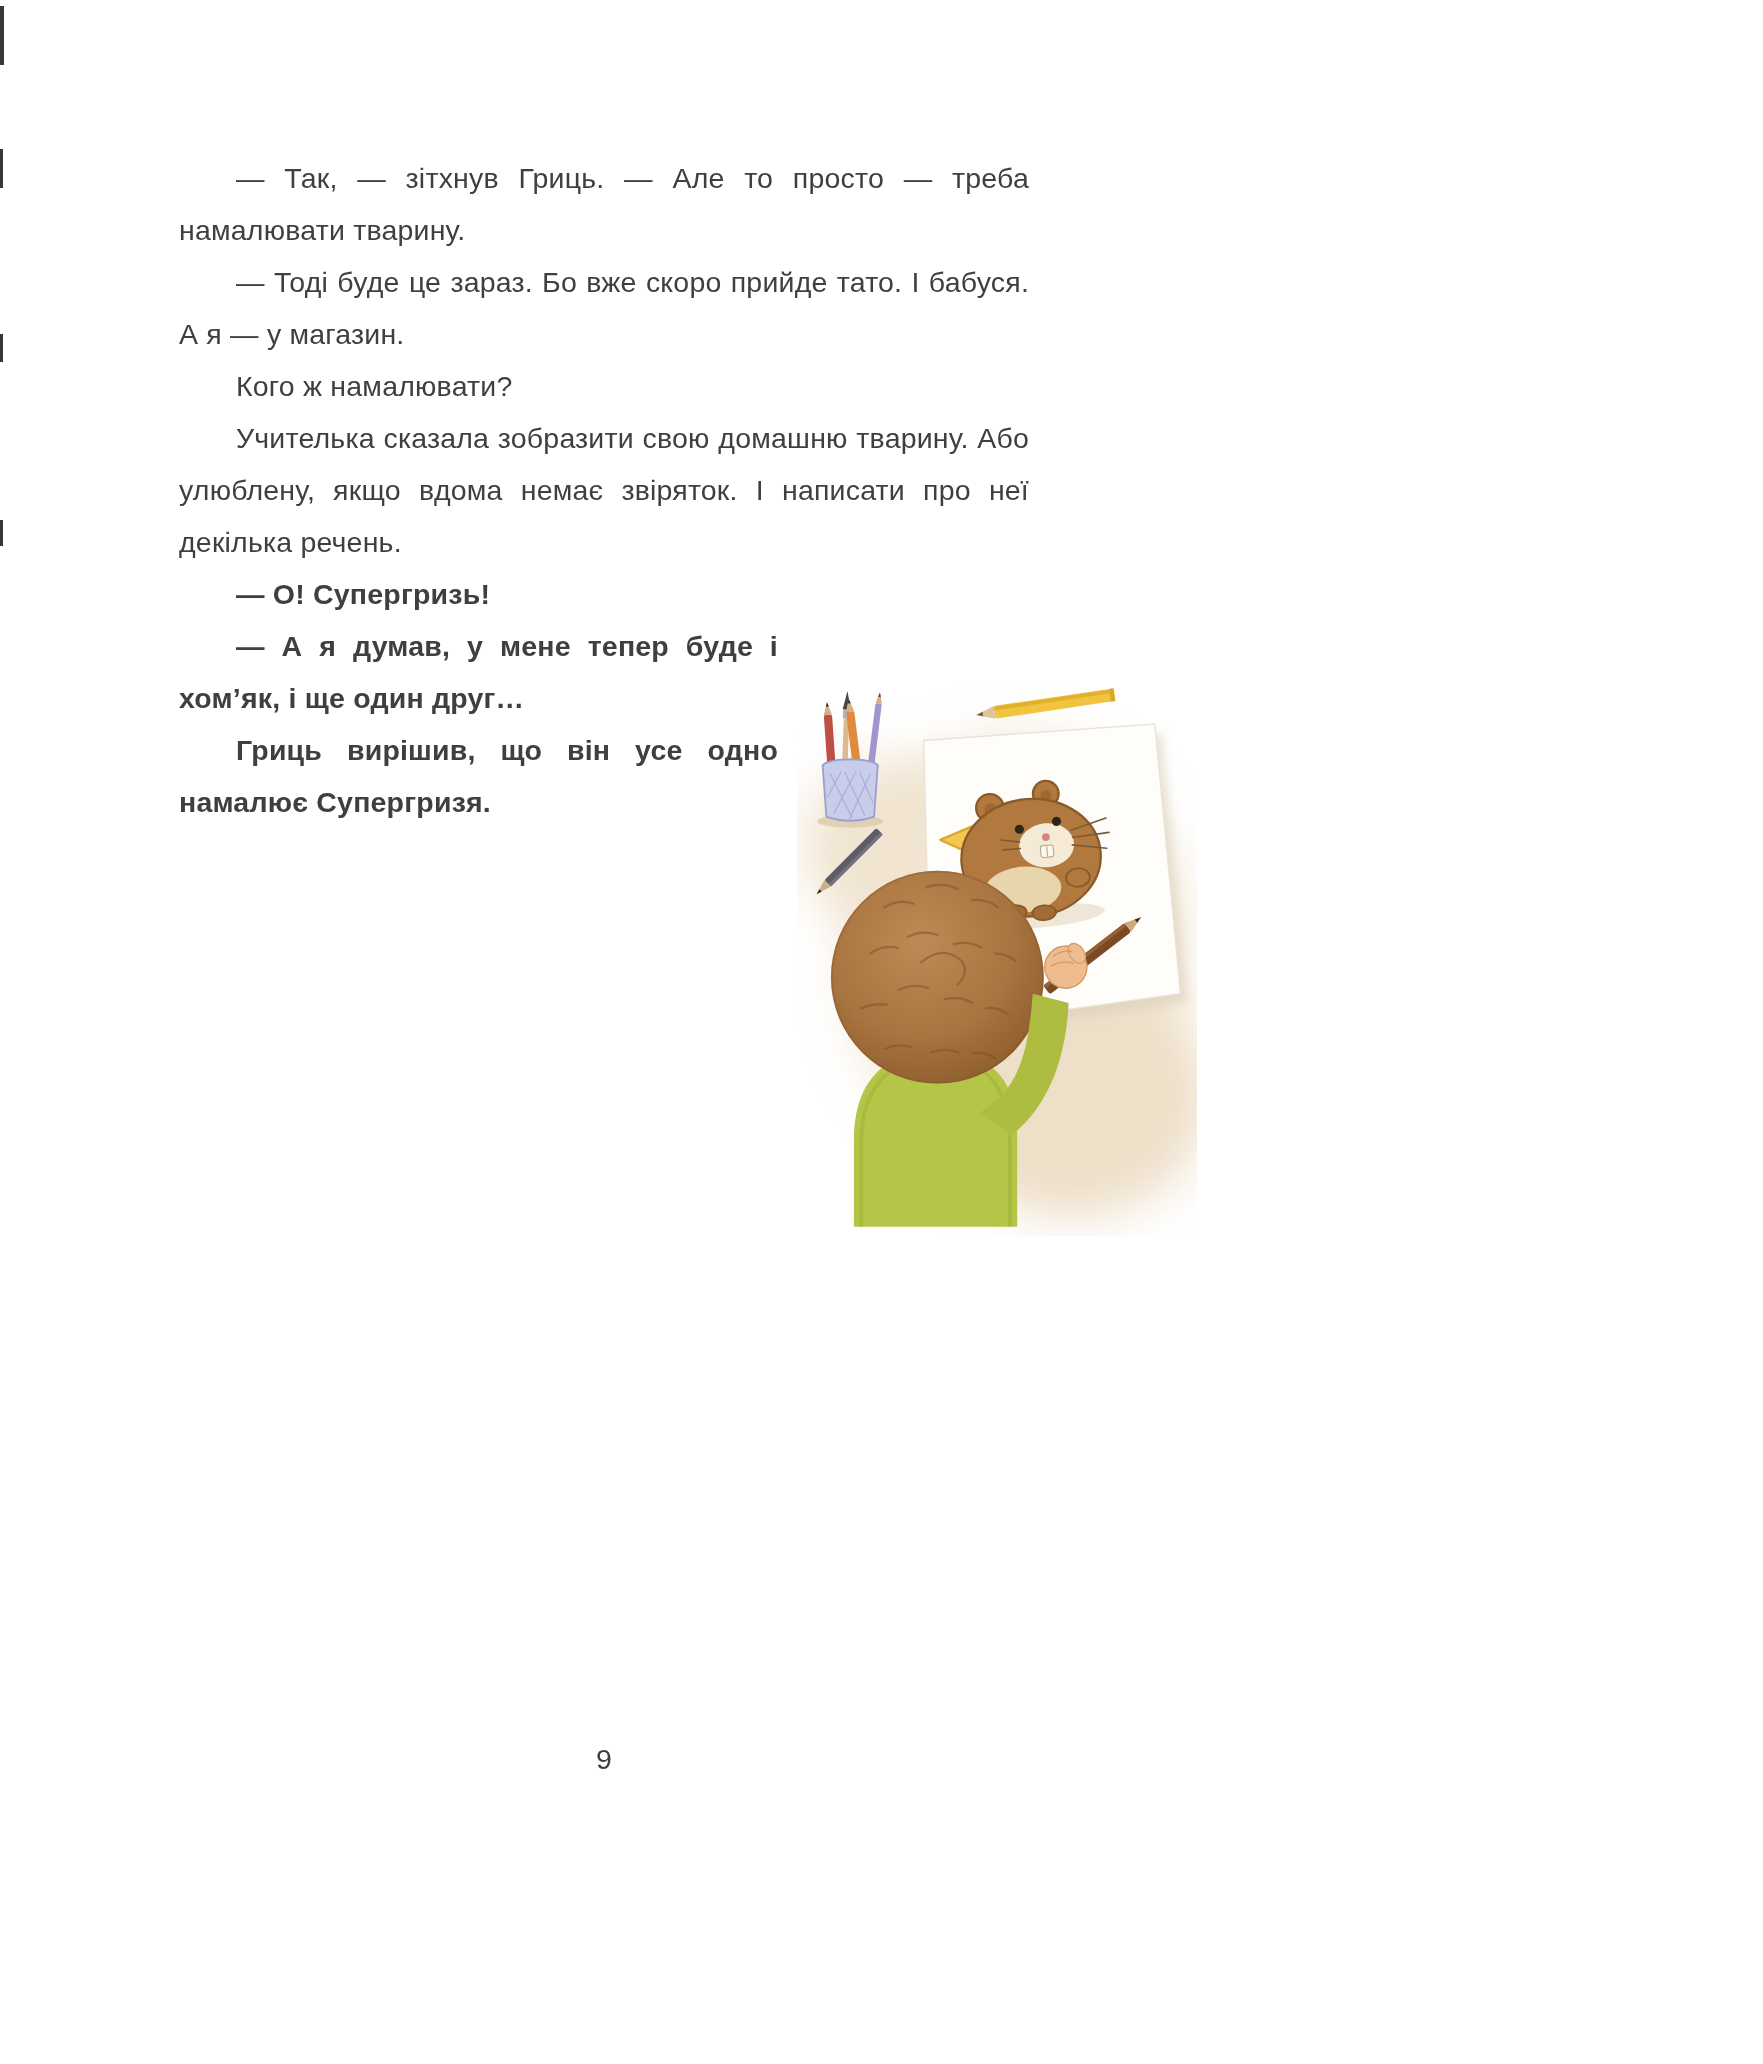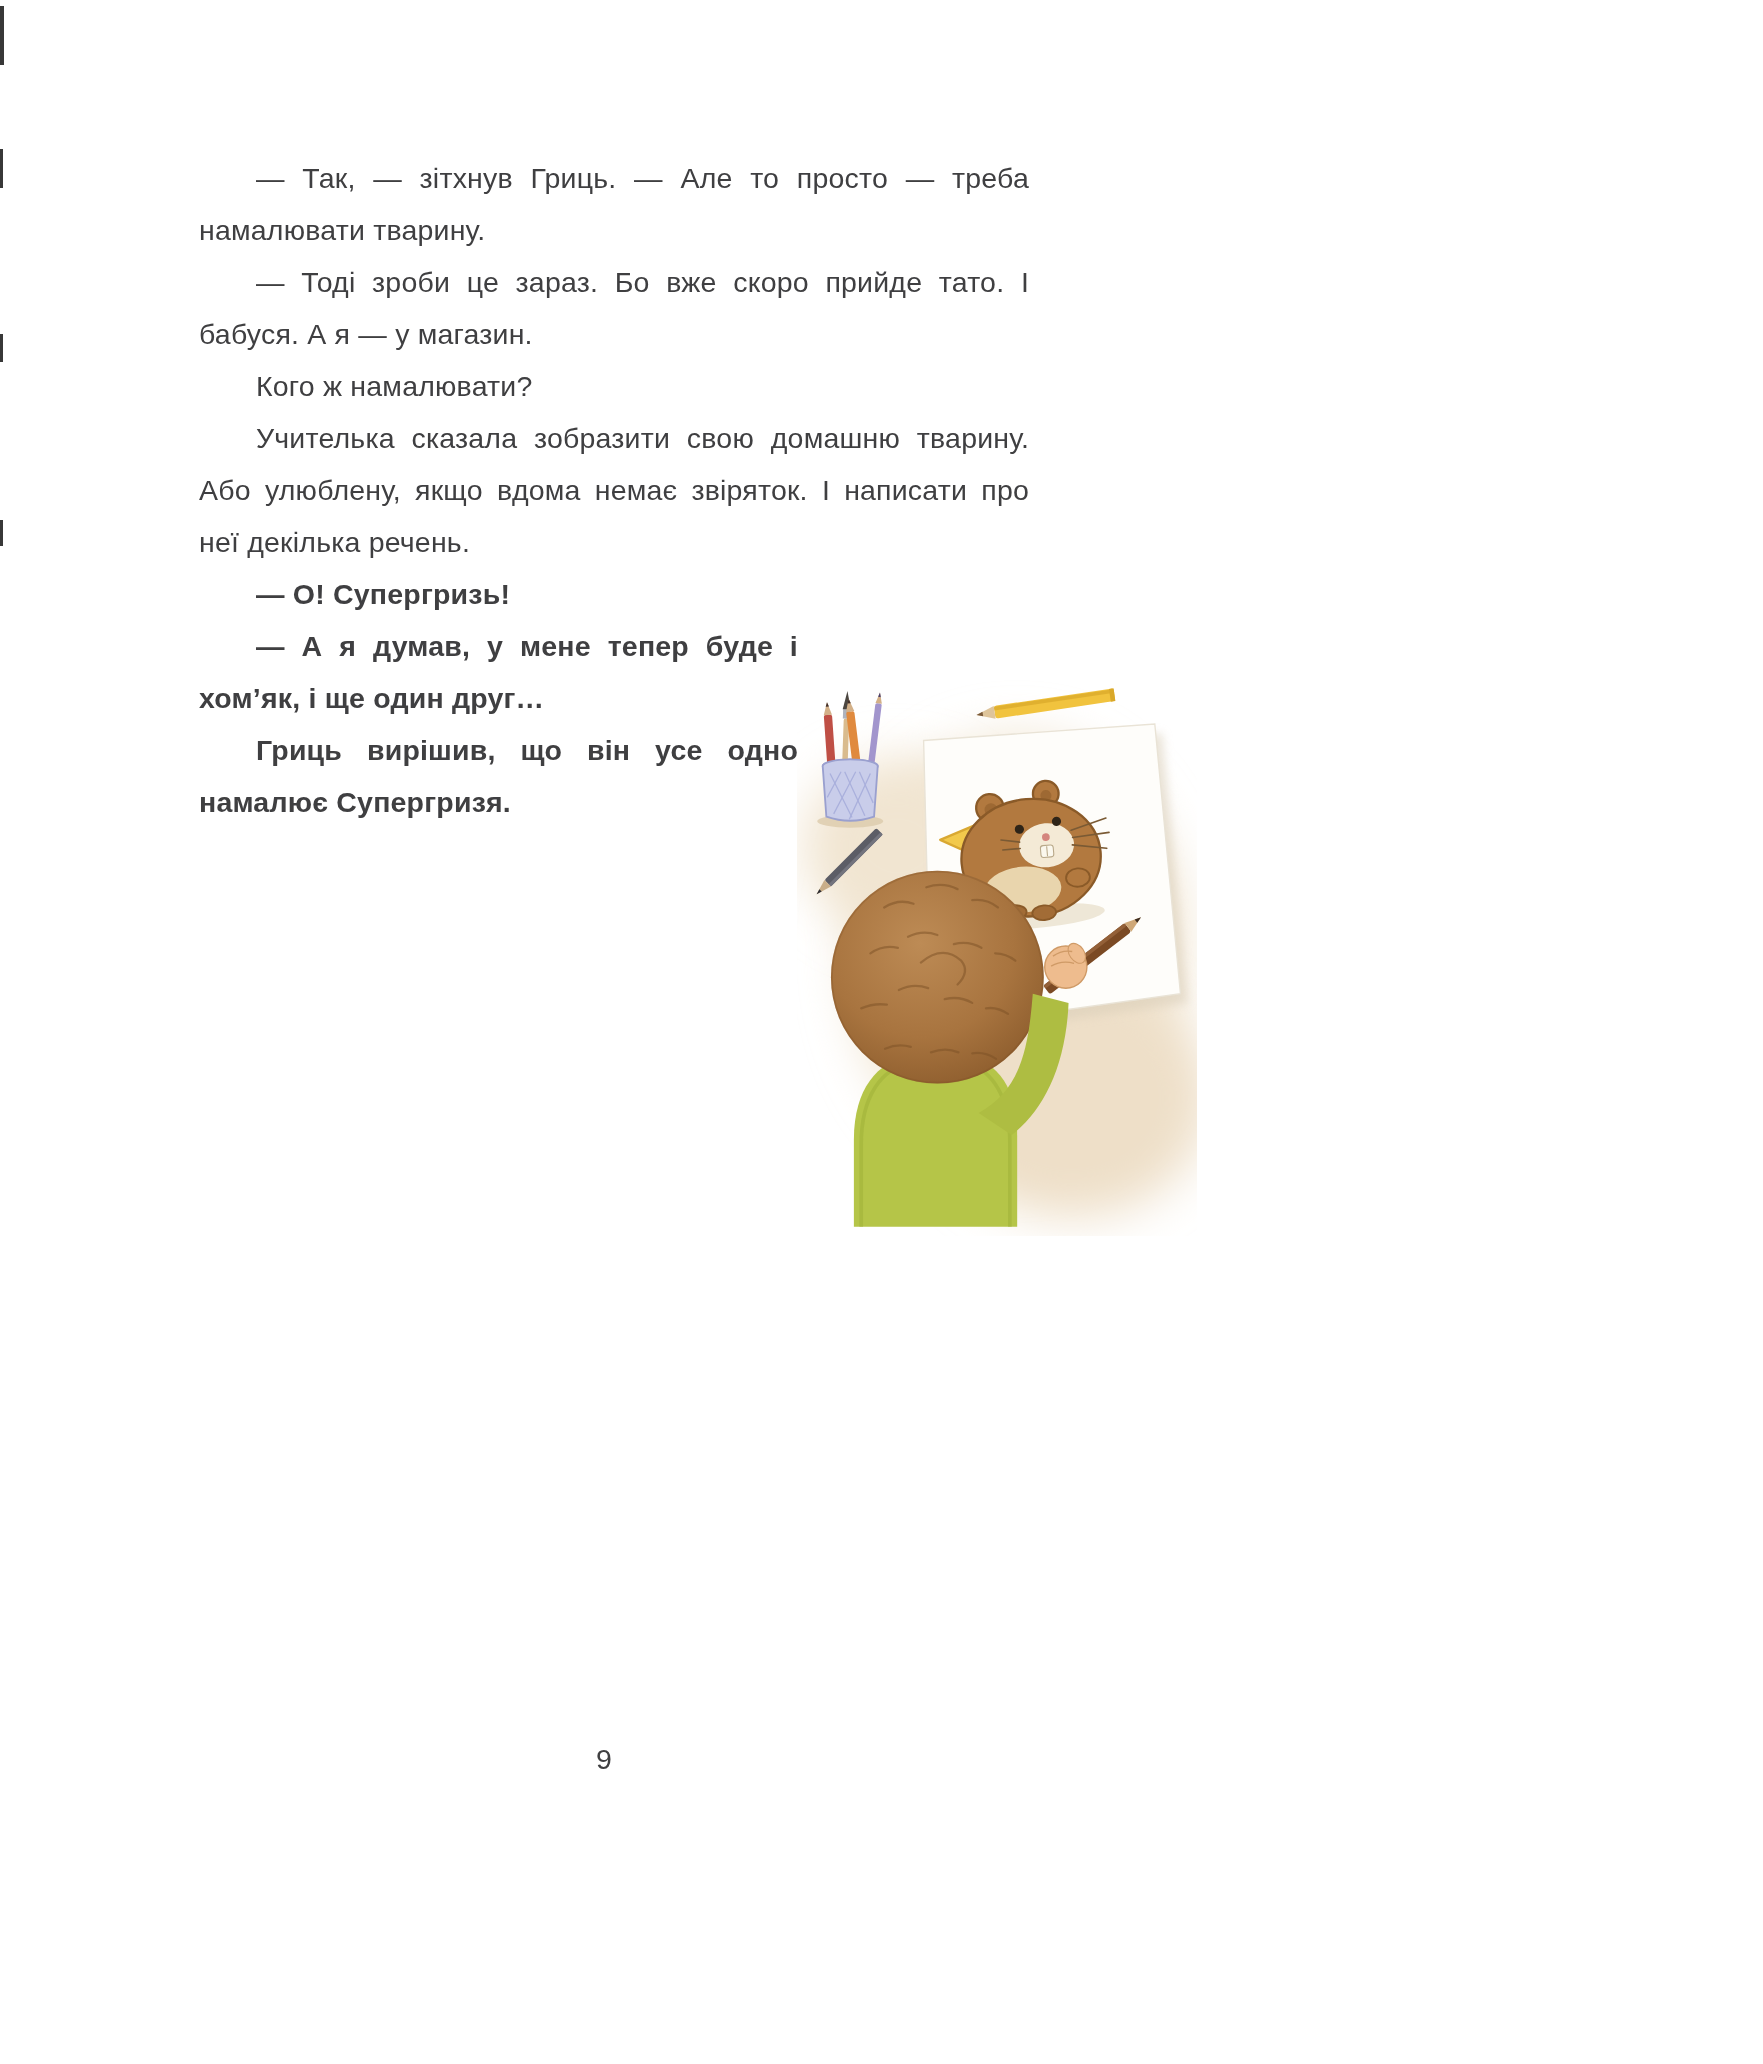--- a/index.html
+++ b/index.html
@@ -7,42 +7,42 @@
   body {
     width:1763px; height:2064px;
     position:relative; overflow:hidden;
     font-family:"Liberation Sans", sans-serif;
   }
   .content {
     position:absolute; left:179px; top:152px; width:850px;
     font-size:28.5px; line-height:52px; color:#3f3f41; letter-spacing:0.2px;
     z-index:2;
   }
-  .content p { text-align:justify; text-indent:57px;margin-left:20px; }
+  .content p { text-align:justify; text-indent:57px; }
   .content p.narrow { width:599px;font-weight:bold; }
   .illustration {
     position:absolute; left:797px; top:667px; width:400px; height:569px;
     z-index:1;
   }
   .page-number {
     position:absolute; left:179px; top:1743px; width:850px;
     text-align:center; font-size:28.5px; color:#3f3f41; z-index:2;
   }
   .artifact { position:absolute; left:0; background:#151515; opacity:0.85; }
   .a1 { top:5.5px;   width:3.7px; height:59px; }
   .a2 { top:149px; width:2.8px; height:39px; }
   .a3 { top:334px; width:2.8px; height:27.5px; }
   .a4 { top:520px; width:2.8px; height:26px; }
 </style>
 </head>
 <body>
 
 <div class="content">
   <p>— Так, — зітхнув Гриць. — Але то просто — треба намалю­вати тварину.</p>
-  <p>— Тоді зроби це зараз. Бо вже скоро прийде тато. І бабуся. А я — у магазин.</p>
+  <p>— Тоді буде це зараз. Бо вже скоро прийде тато. І бабуся. А я — у магазин.</p>
   <p>Кого ж намалювати?</p>
   <p>Учителька сказала зобразити свою домашню тварину. Або улюблену, якщо вдома немає звіряток. І написати про неї декілька речень.</p>
   <p class="narrow">— О! Супергризь!</p>
   <p class="narrow">— А я думав, у мене тепер буде і хом’як, і ще один друг…</p>
   <p class="narrow">Гриць вирішив, що він усе одно намалює Супергризя.</p>
 </div>
 
 <div class="illustration">
   <svg viewBox="0 0 436 620" width="400" height="569" xmlns="http://www.w3.org/2000/svg" aria-hidden="true">
     <defs>

